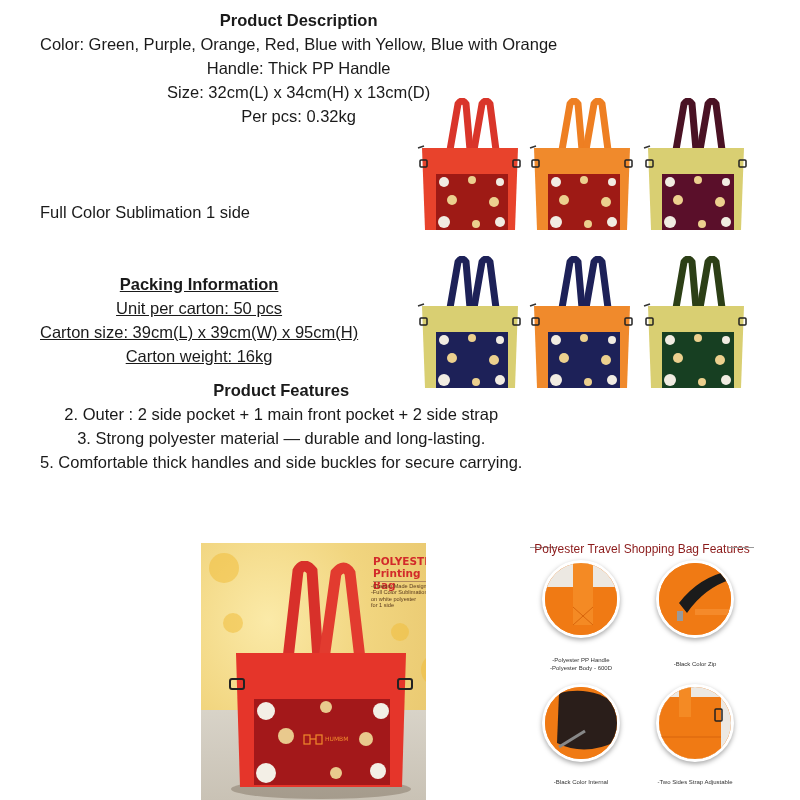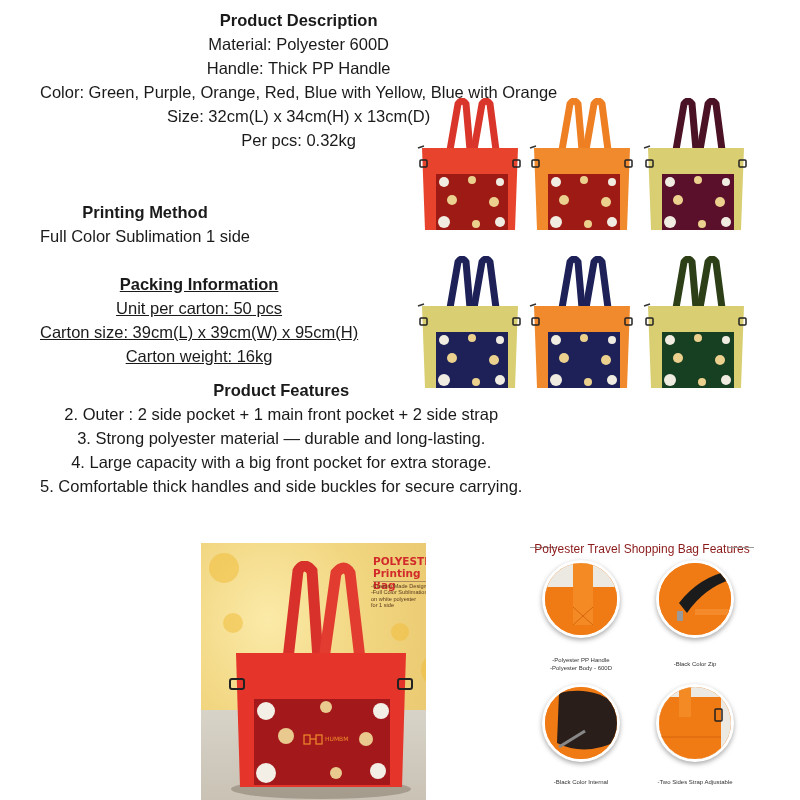--- a/index.html
+++ b/index.html
@@ -37,44 +37,41 @@
     #feat-panel .rule { position: absolute; top: 9px; height: 1px; width: 26px; background: #999; }
     .circle { position: absolute; width: 78px; height: 78px; border-radius: 50%; overflow: hidden; border: 3px solid #ffffff;
       box-shadow: 0 2px 5px rgba(0,0,0,0.35); background: #f07a14; }
     .circle-caption { position: absolute; width: 110px; text-align: center; font-size: 6px; line-height: 8px; color: #333; }
   </style>
 </head>
 <body>
 
 <div class="text-block" id="desc">
   <div class="heading">Product Description</div>
-  <div class="line">Material: Polyester 600D</div>
+  <div class="line">Color: Green, Purple, Orange, Red, Blue with Yellow, Blue with Orange</div>
   <div class="line">Handle: Thick PP Handle</div>
-  <div class="line">Color: Green, Purple, Orange, Red, Blue with Yellow, Blue with Orange</div>
   <div class="line">Size: 32cm(L) x 34cm(H) x 13cm(D)</div>
   <div class="line">Per pcs: 0.32kg</div>
 </div>
 
 <div class="text-block" id="printing">
-  <div class="heading">Printing Method</div>
   <div class="line">Full Color Sublimation 1 side</div>
 </div>
 
 <div class="text-block" id="packing">
   <div class="heading">Packing Information</div>
   <div class="line">Unit per carton: 50 pcs</div>
   <div class="line">Carton size: 39cm(L) x 39cm(W) x 95cm(H)</div>
   <div class="line">Carton weight: 16kg</div>
 </div>
 
 <div class="text-block" id="features">
   <div class="heading">Product Features</div>
   <div class="line">2. Outer : 2 side pocket + 1 main front pocket + 2 side strap</div>
   <div class="line">3. Strong polyester material — durable and long-lasting.</div>
-  <div class="line">4. Large capacity with a big front pocket for extra storage.</div>
   <div class="line">5. Comfortable thick handles and side buckles for secure carrying.</div>
 </div>
 
 <div id="bag-grid">
   <div class="bag" style="left:414px;top:98px" title="Red">
       <svg viewBox="0 0 112 136" xmlns="http://www.w3.org/2000/svg">
         <path d="M36 52 L44 6 Q48 0 52 6 L56 52" fill="none" stroke="#d9352a" stroke-width="7"></path>
         <path d="M60 52 L68 6 Q72 0 76 6 L82 52" fill="none" stroke="#d9352a" stroke-width="7"></path>
         <path d="M8 50 L104 50 L101 132 L11 132 Z" fill="#e8432c"></path>
         <path d="M4 50 L10 48" stroke="#333" stroke-width="1.5"></path>

